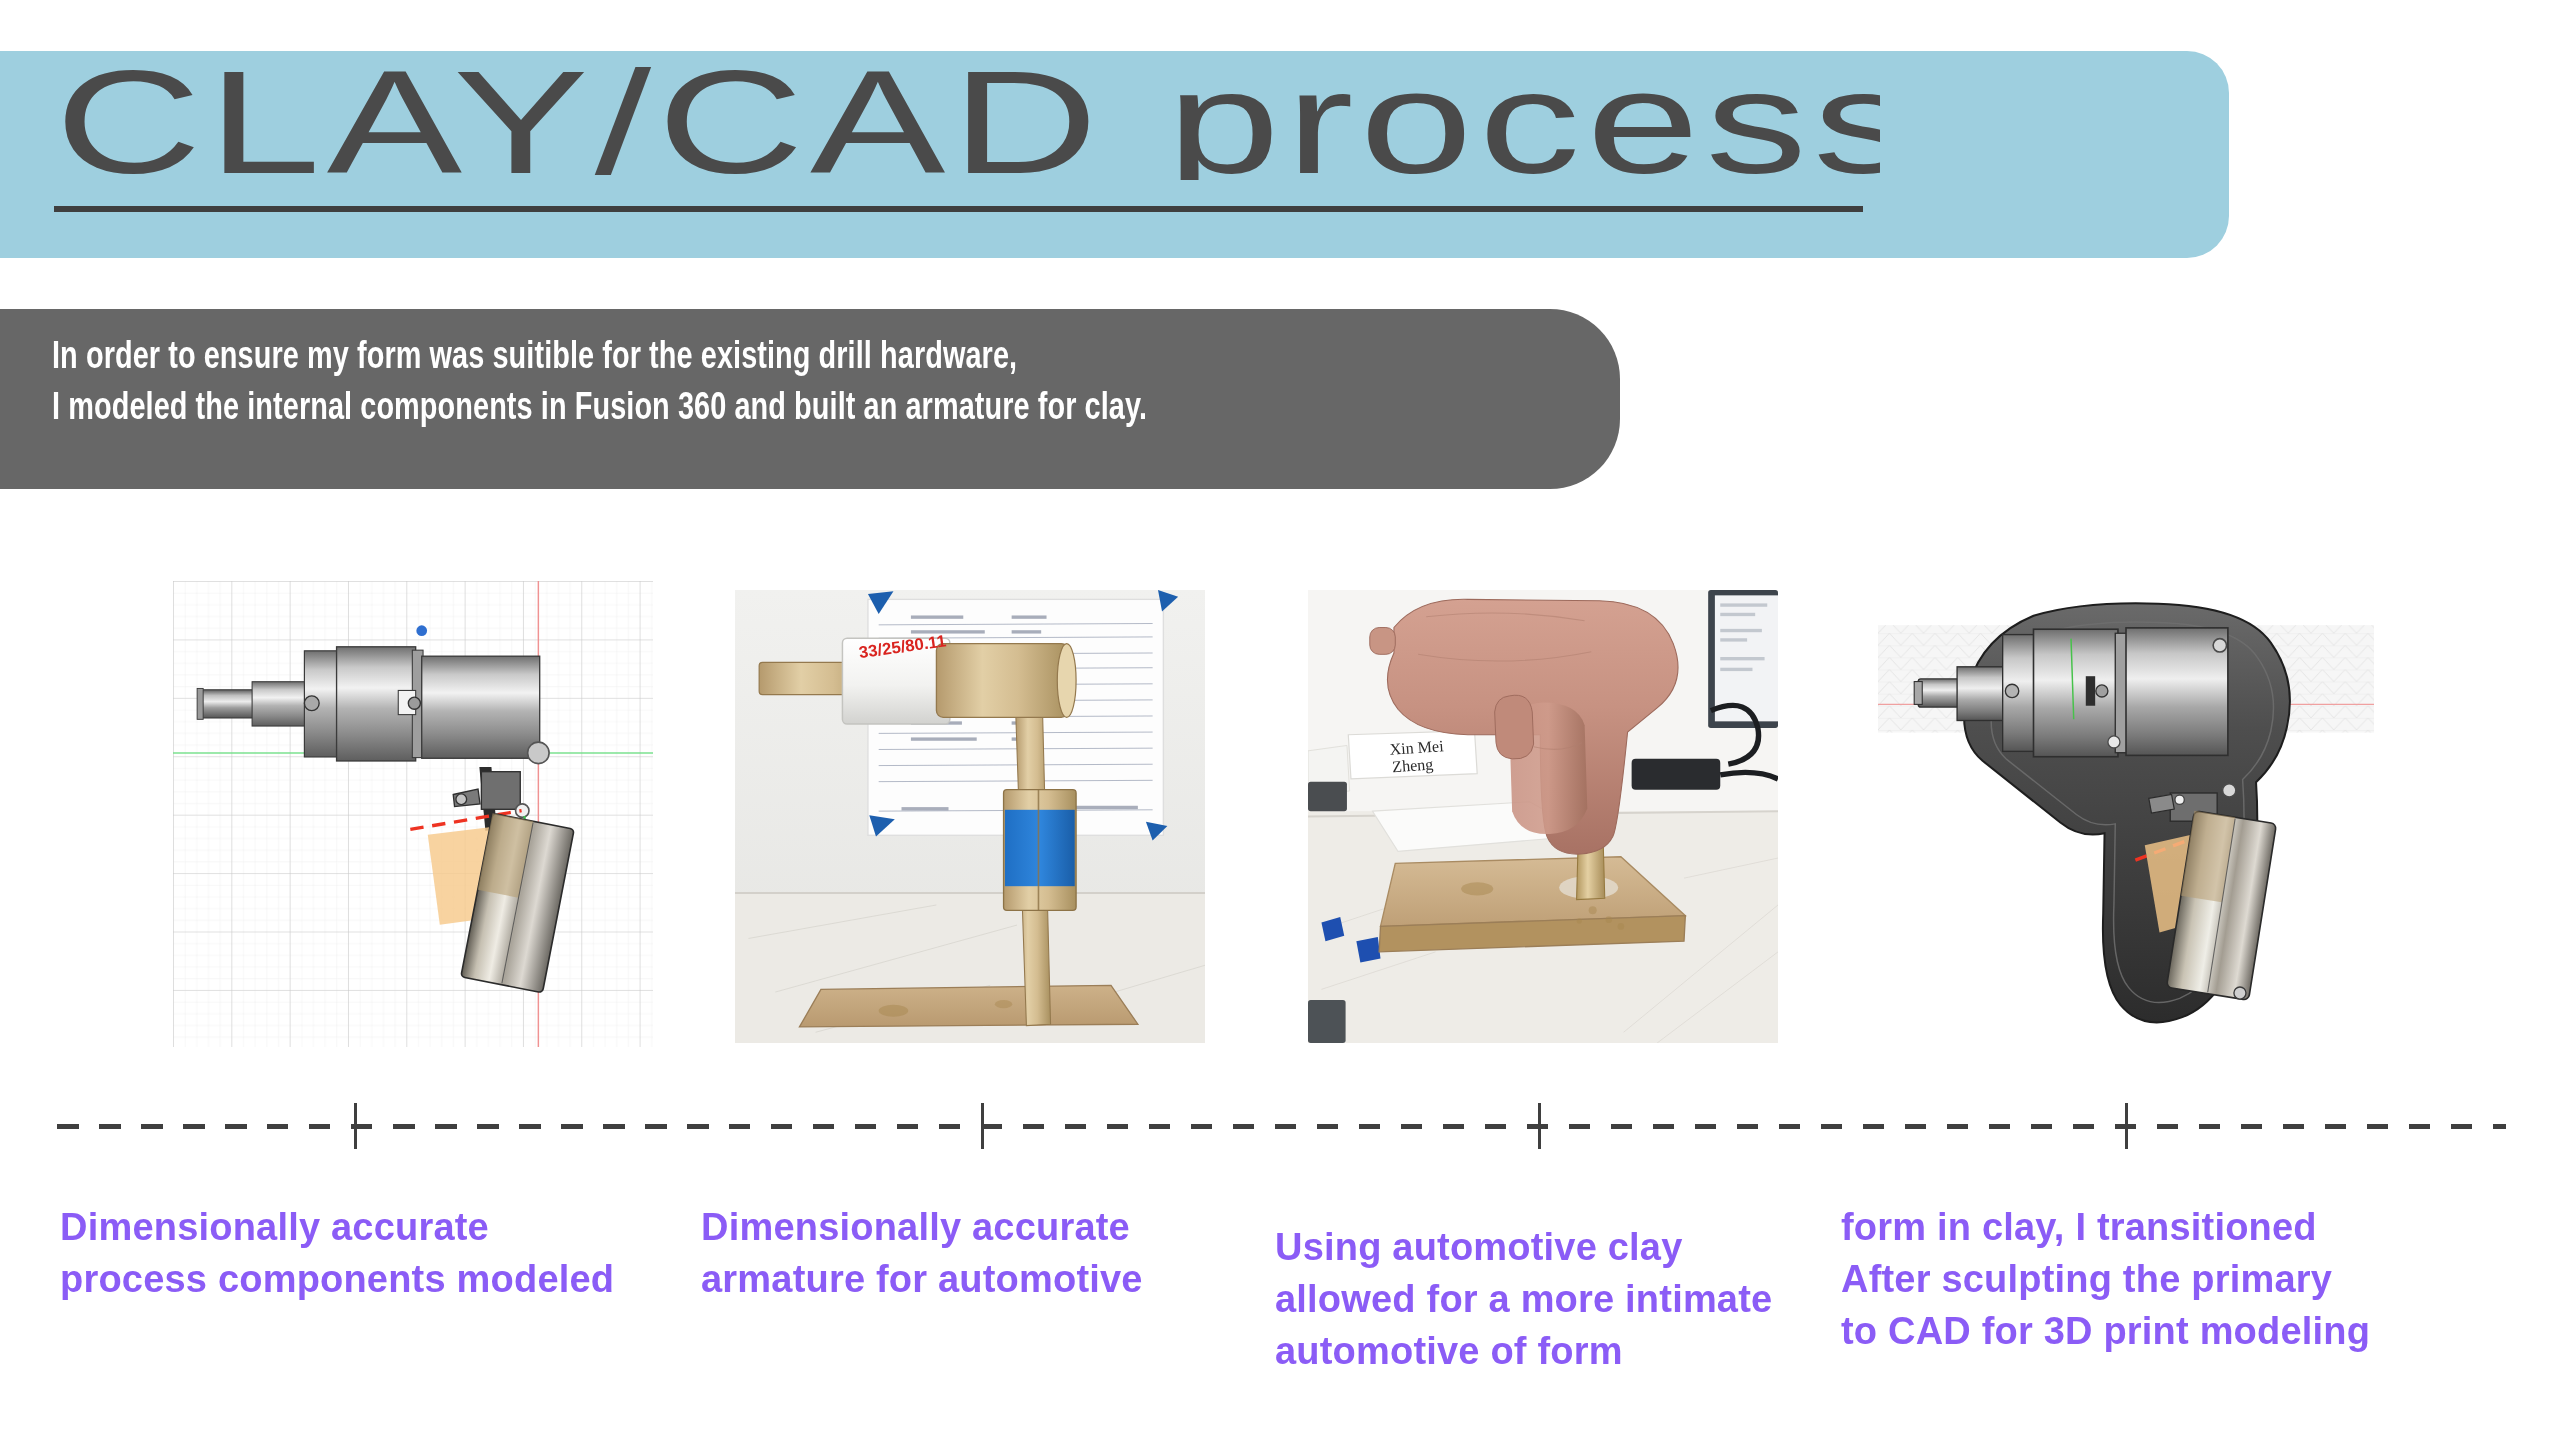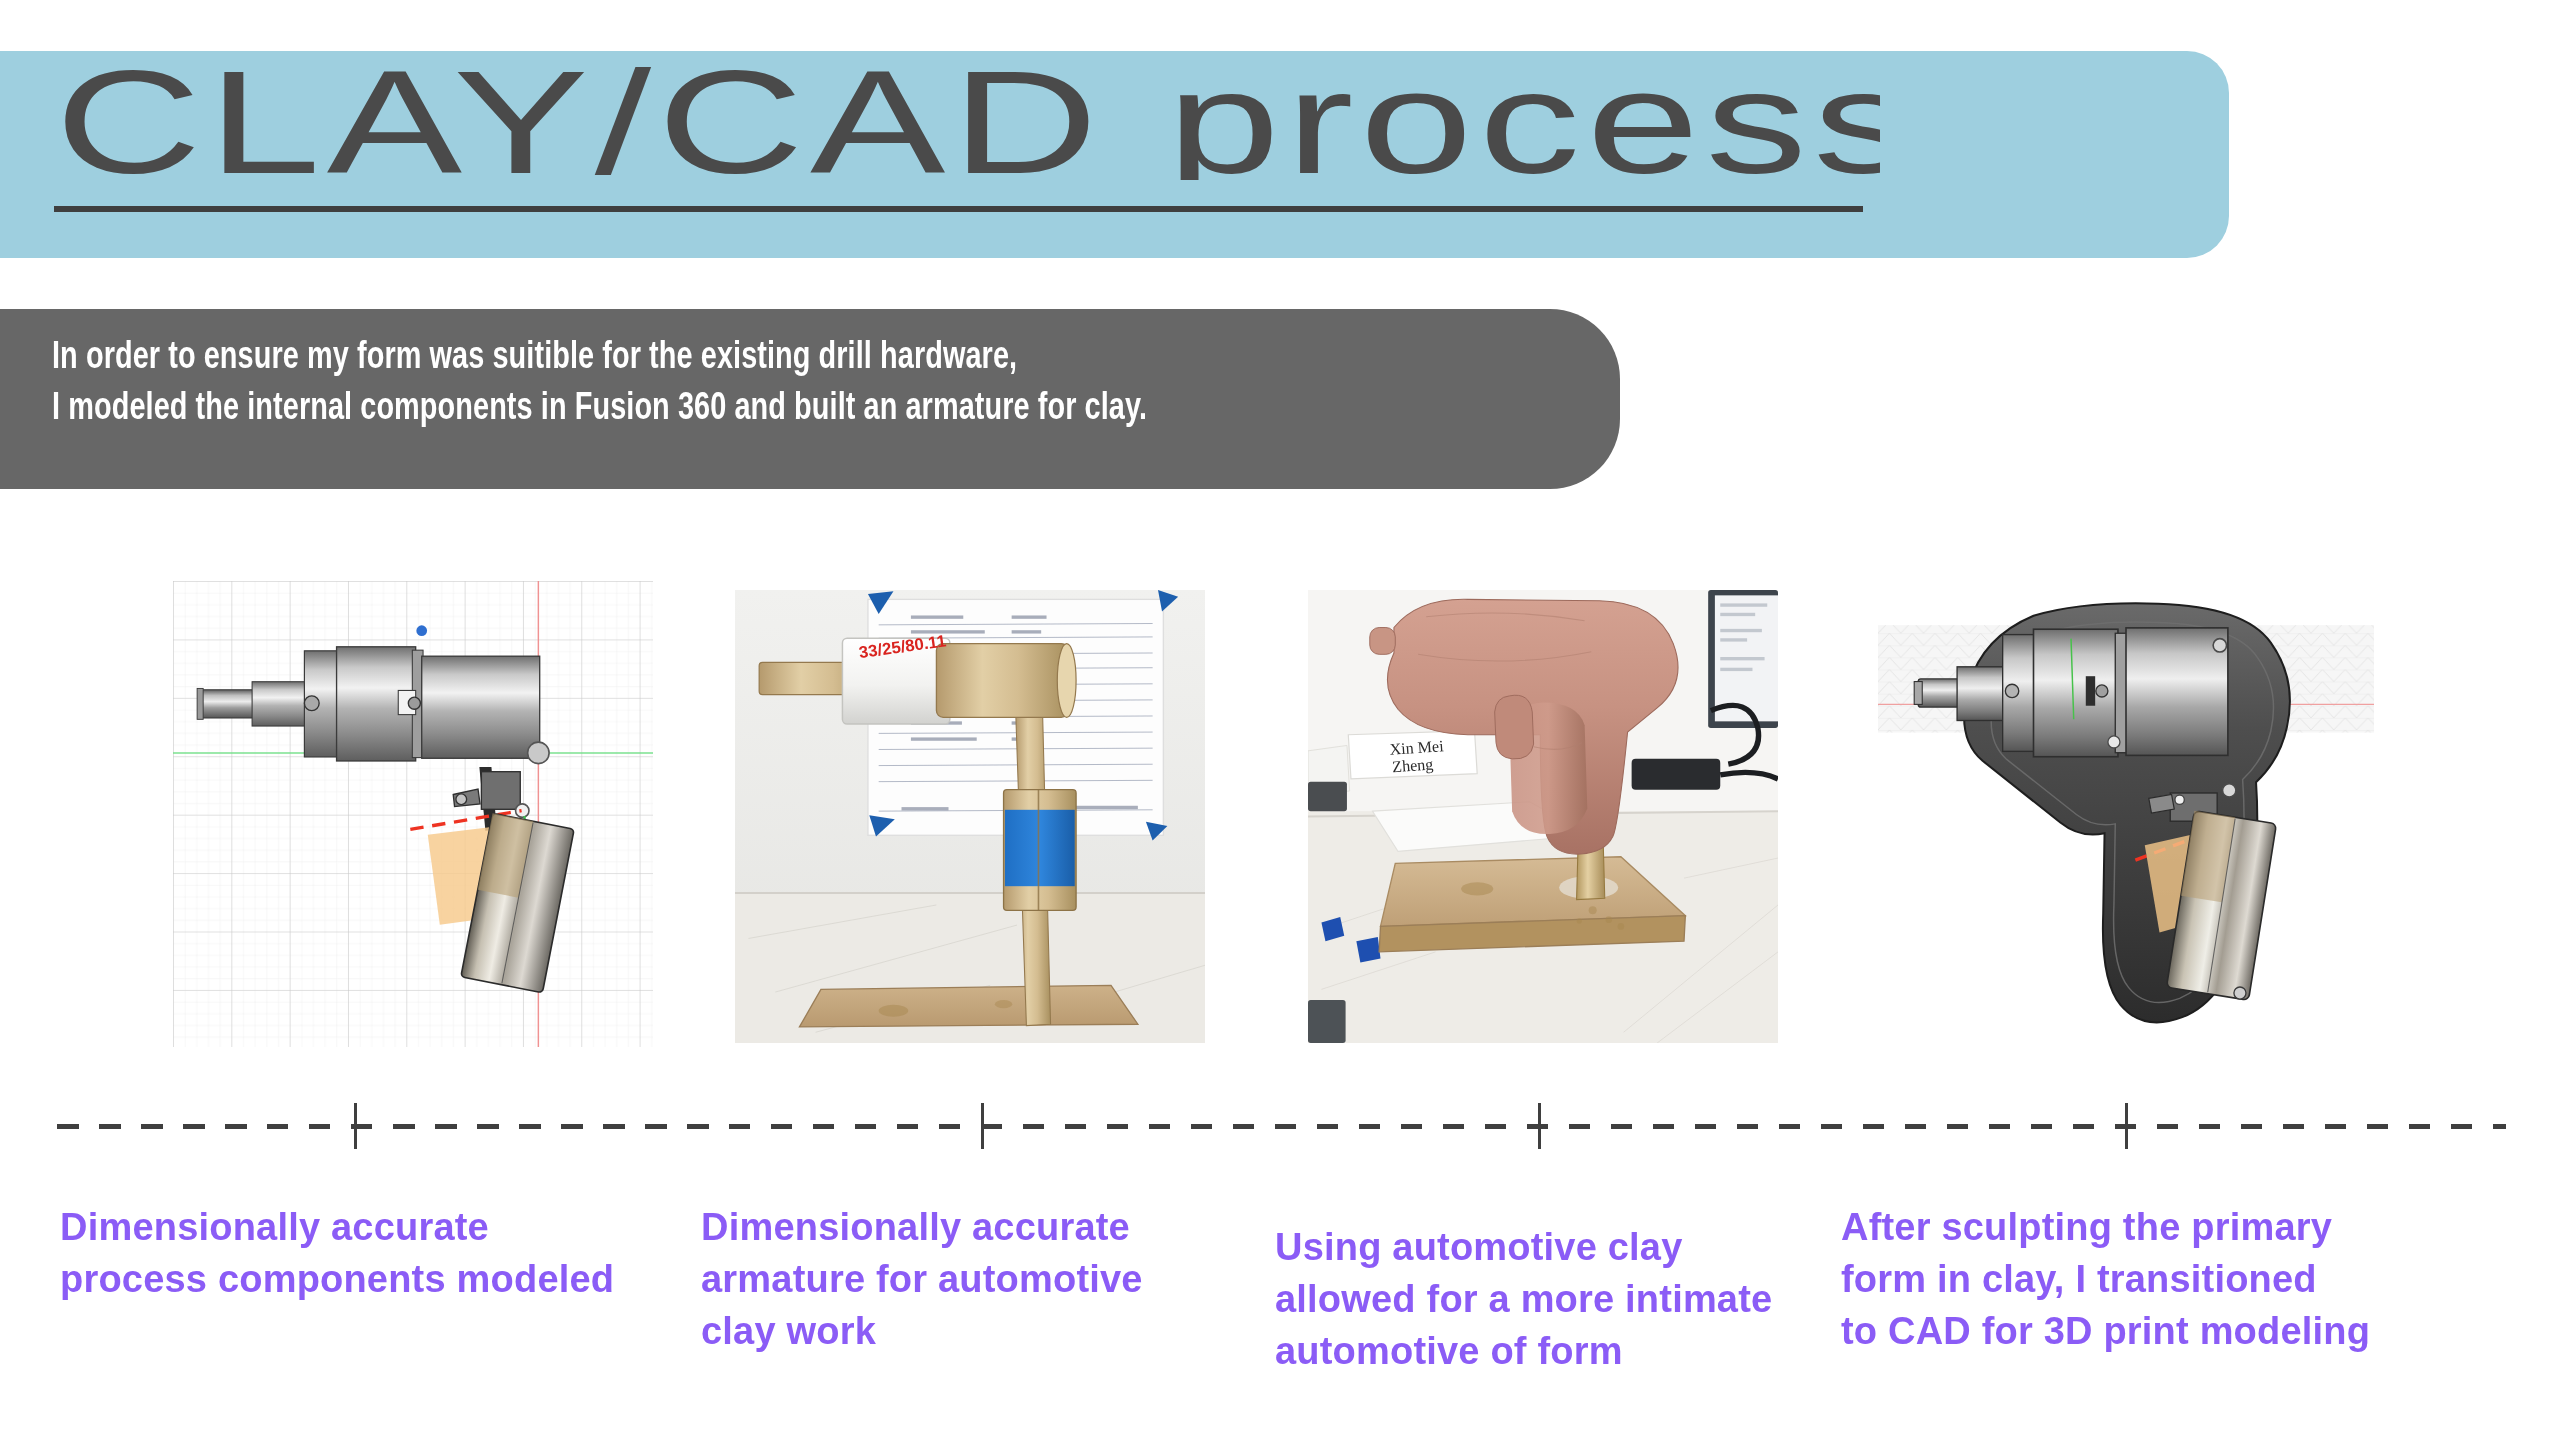--- a/index.html
+++ b/index.html
@@ -428,25 +428,24 @@
 <div class="tick" id="tick-3"></div>
 <div class="tick" id="tick-4"></div>
 
 <div class="caption" id="caption-1">
   <div>Dimensionally accurate</div>
   <div>process components modeled</div>
 </div>
 <div class="caption" id="caption-2">
   <div>Dimensionally accurate</div>
   <div>armature for automotive</div>
-  <div>clay work</div>
 </div>
 <div class="caption" id="caption-3">
   <div>Using automotive clay</div>
   <div>allowed for a more intimate</div>
   <div>automotive of form</div>
 </div>
 <div class="caption" id="caption-4">
+  <div>form in clay, I transitioned</div>
   <div>After sculpting the primary</div>
-  <div>form in clay, I transitioned</div>
   <div>to CAD for 3D print modeling</div>
 </div>
 
 
 </body></html>

